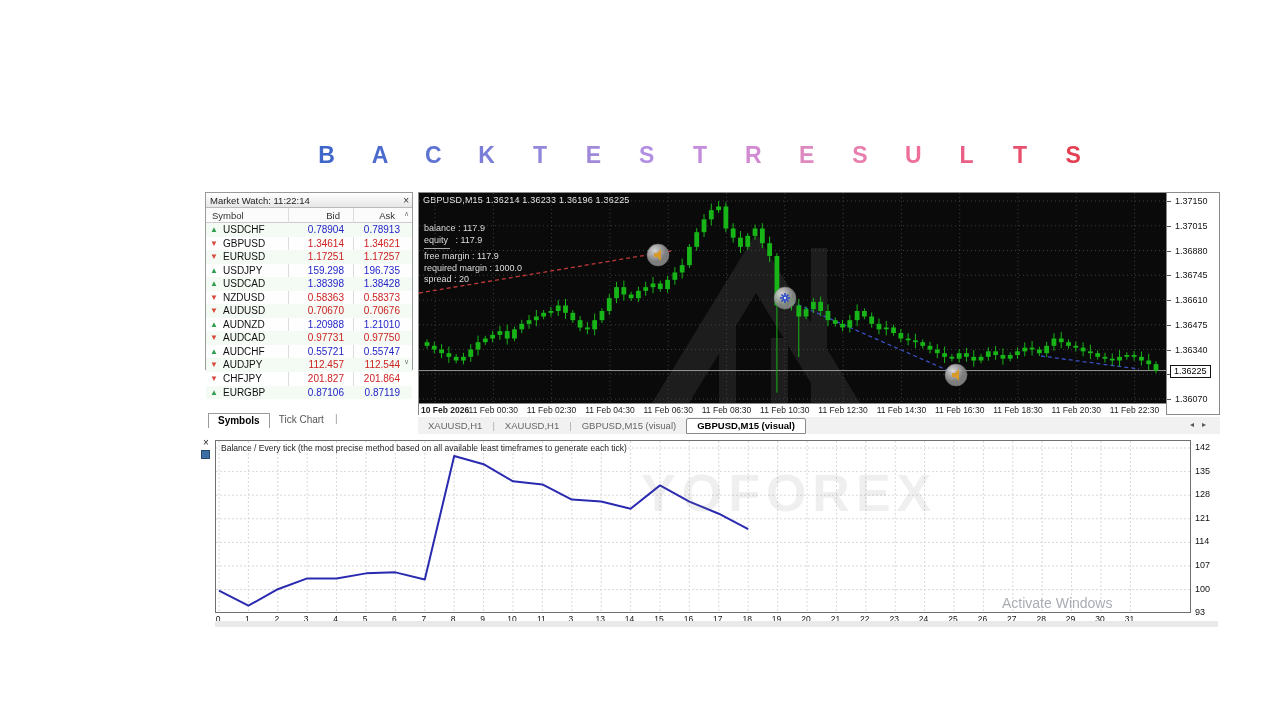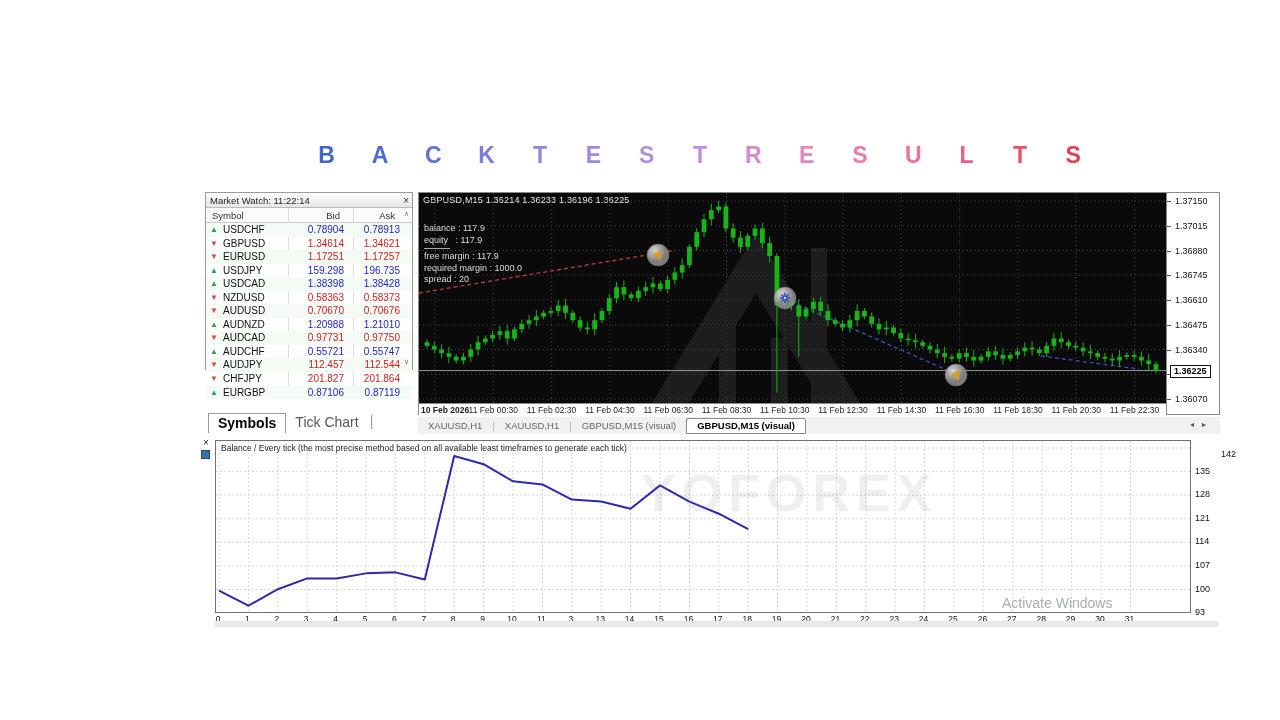--- a/index.html
+++ b/index.html
@@ -29,38 +29,38 @@
   .mw-row { position:relative; width:100%; height:13.55px; }
   .mw-row:nth-child(odd){ background:#f4faf4; }
   .mw-arrow { position:absolute; left:4px; top:2px; font-size:8px; line-height:9px; }
   .mw-sym { position:absolute; left:17px; top:1px; color:#111; }
   .mw-bid { position:absolute; right:68px; top:1px; }
   .mw-ask { position:absolute; right:12px; top:1px; }
   .up .mw-bid,.up .mw-ask { color:#2323c8; }
   .down .mw-bid,.down .mw-ask { color:#cc2222; }
   .up .mw-arrow { color:#2f9e4e; } .down .mw-arrow { color:#d9483b; }
   .mw-colline { position:absolute; top:15px; width:1px; height:191px; background:#ddd; }
-  .mw-tabs { left:205px; top:413px; width:208px; height:16px; font-size:14px; color:#555; display:flex; align-items:flex-start; }
+  .mw-tabs { left:205px; top:413px; width:208px; height:16px; font-size:10px; color:#555; display:flex; align-items:flex-start; }
   .mw-tab { padding:1px 9px 2px 9px; }
   .mw-tab.active { background:#fff; border:1px solid #9a9a9a; border-top-width:1px; border-bottom:none;
     font-weight:bold; color:#000; margin-left:3px; }
   .mw-tab-sep { color:#999; margin-left:2px; }
 
   
   .chart-panel { left:418px; top:192px; width:802px; height:223px; border:1px solid #8a8a8a; background:#fff; }
   .chart-area { position:absolute; left:0; top:0; width:747px; height:210px; background:#0a0a0a; overflow:hidden; }
   .ohlc { position:absolute; left:4px; top:2px; color:#e8e8e8; font-size:9px; letter-spacing:0.2px; }
   .chart-info { position:absolute; left:5px; top:30px; color:#ddd; font-size:9px; line-height:11.5px; white-space:pre; }
   .info-sep { width:26px; height:1px; background:#aaa; margin:2px 0; }
   .price-scale { position:absolute; left:747px; top:0; width:53px; height:221px; background:#fff;
     border-left:1px solid #8a8a8a; font-size:9px; color:#111; }
   .ps-label { position:absolute; left:8px; }
   .ps-tick { position:absolute; left:0; width:4px; height:1px; background:#555; }
   .ps-current { position:absolute; left:3px; padding:0 3px 1px 3px; background:#fff; border:1px solid #111;
-    font-weight:bold; font-size:9px; color:#000; }
+    font-weight:normal; font-size:9px; color:#000; }
   .time-axis { position:absolute; left:0; top:210px; width:747px; height:13px; background:#fff;
     border-top:1px solid #8a8a8a; font-size:8.5px; color:#222; }
   .ta-label { position:absolute; top:1px; transform:translateX(-50%); white-space:nowrap; }
   .ta-label.first { transform:none; }
 
   
   .chart-tabs { left:418px; top:417px; width:802px; height:17px; background:#f1f1f1; font-size:9.5px;
     color:#666; display:flex; align-items:center; }
   .ct-tab { padding:1px 10px 2px 10px; white-space:nowrap; }
   .ct-tab.active { background:#fff; border:1px solid #8a8a8a; border-radius:2px 2px 0 0; color:#000; font-weight:bold; }
@@ -562,21 +562,21 @@
           <line x1="0" y1="124.95" x2="974" y2="124.95"></line>
           <line x1="0" y1="148.54" x2="974" y2="148.54"></line>
           <line x1="0" y1="172.13" x2="974" y2="172.13"></line>
         </g>
         <polyline points="3,149.551 32.4,164.716 61.8,148.20300000000003 91.19999999999999,137.419 120.6,137.419 150,132.36400000000003 179.39999999999998,131.353 208.79999999999998,138.43 238.2,15.088000000000019 267.59999999999997,23.176000000000037 297,40.36300000000002 326.4,43.396000000000036 355.79999999999995,58.56099999999999 385.2,60.58300000000002 414.59999999999997,67.66 444,44.40699999999998 473.4,60.58300000000002 502.79999999999995,72.715 532.1999999999999,88.21699999999998" fill="none" stroke="#2a2ab0" stroke-width="2" stroke-linejoin="round"></polyline>
       </svg>
     <div class="tester-watermark" style="position:absolute;left:425px;top:22px;font-size:52px;font-weight:bold;color:rgba(120,120,130,0.12);letter-spacing:6px;">YOFOREX</div>
     <div class="tester-caption">Balance / Every tick (the most precise method based on all available least timeframes to generate each tick)</div>
   </div>
   <div id="tester-labels">
-      <div class="abs tester-ylabel" style="left: 1221px; top: 442px; margin-top: 7px;">142</div>
+      <div class="abs tester-ylabel" style="left: 1195px; top: 442px;">142</div>
       <div class="abs tester-ylabel" style="left: 1195px; top: 465.59px;">135</div>
       <div class="abs tester-ylabel" style="left: 1195px; top: 489.18px;">128</div>
       <div class="abs tester-ylabel" style="left: 1195px; top: 512.77px;">121</div>
       <div class="abs tester-ylabel" style="left: 1195px; top: 536.36px;">114</div>
       <div class="abs tester-ylabel" style="left: 1195px; top: 559.95px;">107</div>
       <div class="abs tester-ylabel" style="left: 1195px; top: 583.54px;">100</div>
       <div class="abs tester-ylabel" style="left: 1195px; top: 607.13px;">93</div>
       <div class="abs tester-xlabel" style="left: 218px;">0</div>
       <div class="abs tester-xlabel" style="left: 247.4px;">1</div>
       <div class="abs tester-xlabel" style="left: 276.8px;">2</div>

